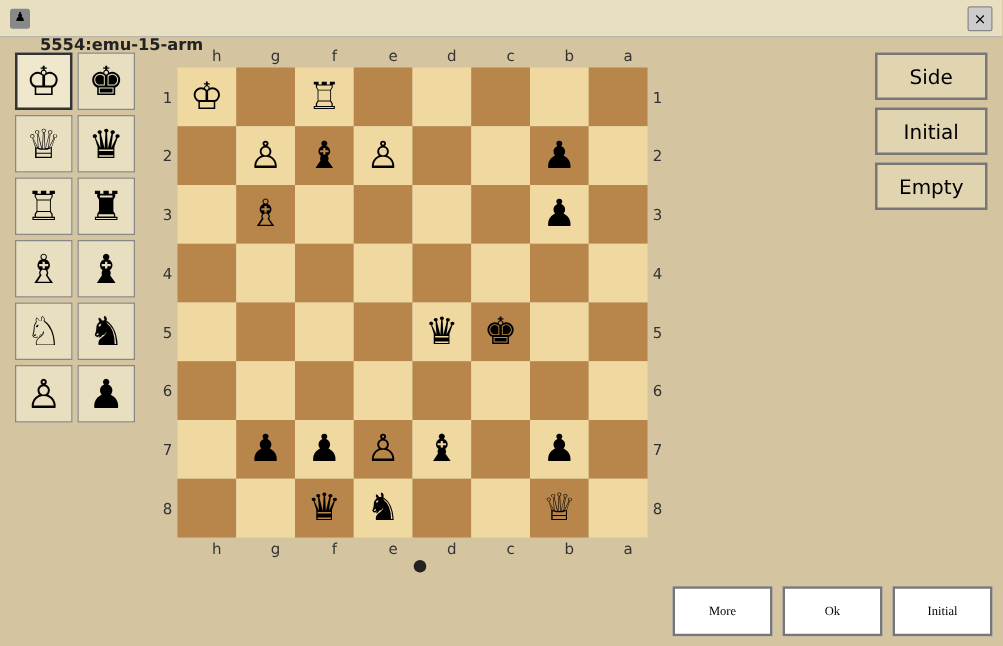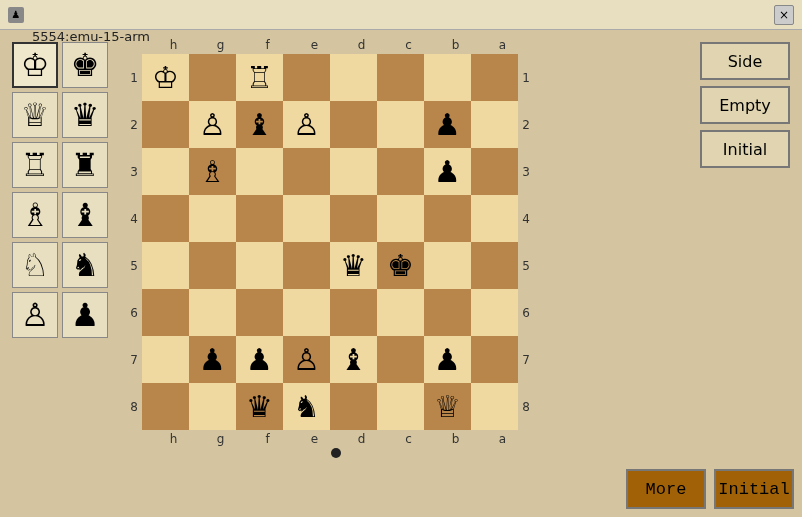--- a/index.html
+++ b/index.html
@@ -23,21 +23,21 @@
     .title-bar-icon {
       width: 16px; height: 16px;
       background: #888;
       border-radius: 2px;
       display: flex; align-items: center; justify-content: center;
       font-size: 10px;
     }
     .title-text {
       flex: 1;
       font-size: 13px;
-      font-weight: normal;
+      font-weight: bold;
       color: #222;
       margin-top: 44px;
     }
     .title-close {
       width: 20px; height: 20px;
       border: 1px solid #888;
       border-radius: 2px;
       background: #ccc;
       cursor: pointer;
       display: flex; align-items: center; justify-content: center;
@@ -146,24 +146,24 @@
       position: absolute;
       bottom: 8px;
       right: 8px;
       display: flex;
       gap: 8px;
     }
     .bottom-btn {
       width: 80px;
       height: 40px;
       border: 2px solid #777;
-      background: #a16207;
-      font-size: 17px;
-      cursor: pointer;
-      font-family: Liberation Mono, monospace;
+      background: #ffffff;
+      font-size: 10px;
+      cursor: pointer;
+      font-family: Liberation Serif, serif;
     }
   </style>
 </head>
 <body>
 
 <div class="title-bar">
   <div class="title-bar-icon">♟</div>
   <span class="title-text">5554:emu-15-arm</span>
   <div class="title-close">×</div>
 </div>
@@ -316,22 +316,23 @@
       <span class="coord-label">b</span>
       <span class="coord-label">a</span>
     </div>
     <div class="dot-container">
       <div class="dot"></div>
     </div>
   </div>
 
   <div class="right-panel">
     <button class="side-btn">Side</button>
+    <button class="side-btn">Initial</button>
     <button class="side-btn">Empty</button>
-    <button class="side-btn">Initial</button>
   </div>
 
 </div>
 
 <div class="bottom-bar">
   <button class="bottom-btn">More</button>
+  <button class="bottom-btn">Ok</button>
   <button class="bottom-btn">Initial</button>
 </div>
 
 </body></html>

